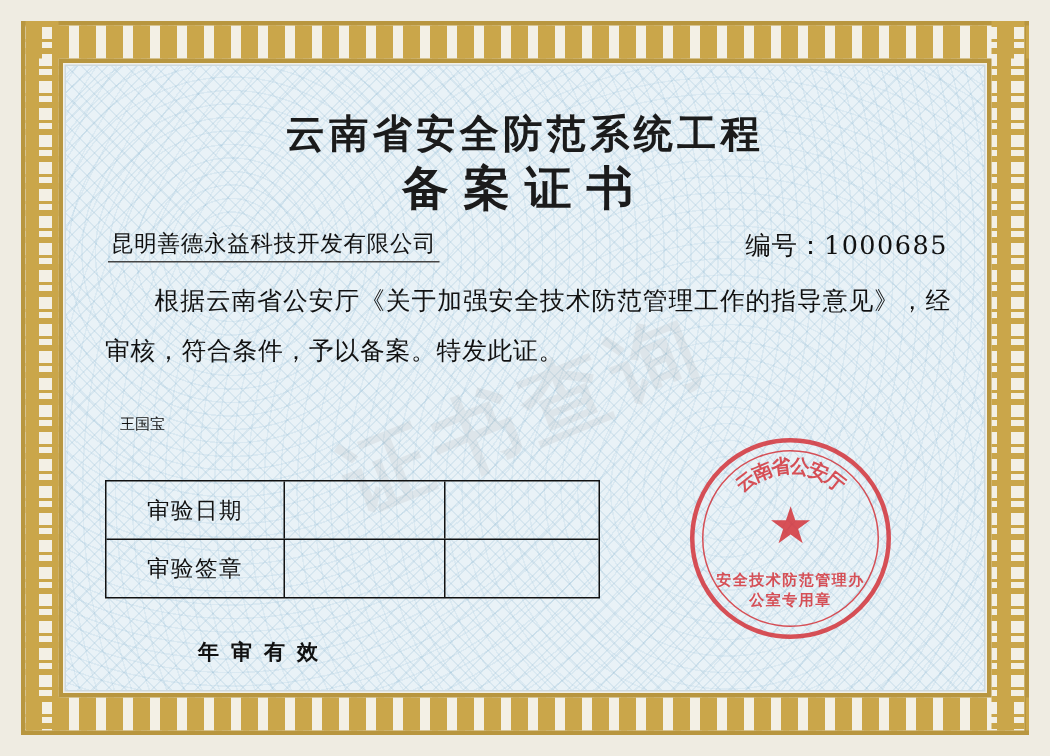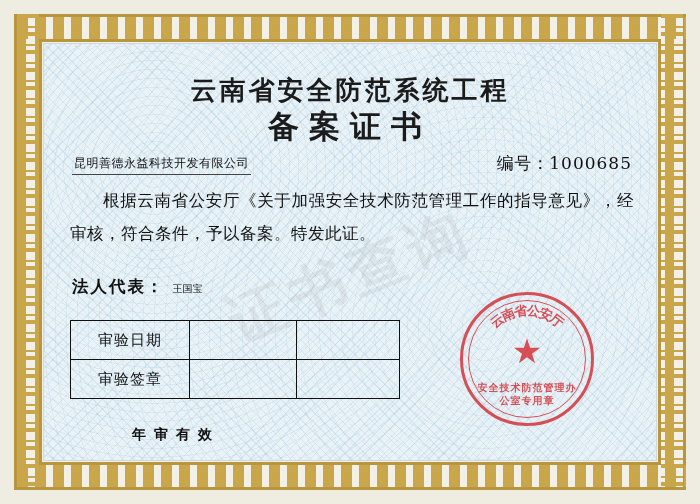--- a/index.html
+++ b/index.html
@@ -141,21 +141,21 @@
   .company-row {
     position: absolute;
     left: 28px; right: 24px;
     top: 108px;
     display: flex;
     align-items: flex-end;
     justify-content: space-between;
   }
   .company-name {
     font-family: "DejaVu Serif", "Liberation Serif", serif;
-    font-size: 12px;
+    font-size: 15px;
     color: #111;
     border-bottom: 1px solid #444;
     padding: 0 2px 2px 2px;
     flex: 0 0 auto;
     letter-spacing: 0.5px;
   }
   .cert-no {
     font-family: "DejaVu Serif", "Liberation Serif", serif;
     font-size: 17px;
     color: #111;
@@ -334,21 +334,20 @@
     <div class="company-row">
       <div class="company-name">昆明善德永益科技开发有限公司</div>
       <div class="cert-no">
         <span>编号：</span><span class="num">1000685</span>
       </div>
     </div>
 
     <div class="body-text">根据云南省公安厅《关于加强安全技术防范管理工作的指导意见》，经审核，符合条件，予以备案。特发此证。</div>
 
     <div class="legal-rep">
-      <span class="label">法人代表：</span>
       <span class="value">王国宝</span>
     </div>
 
     <div class="table">
       <div class="row">
         <div class="cell-label">审验日期</div>
         <div class="cell-mid"></div>
         <div class="cell-right"></div>
       </div>
       <div class="row">

